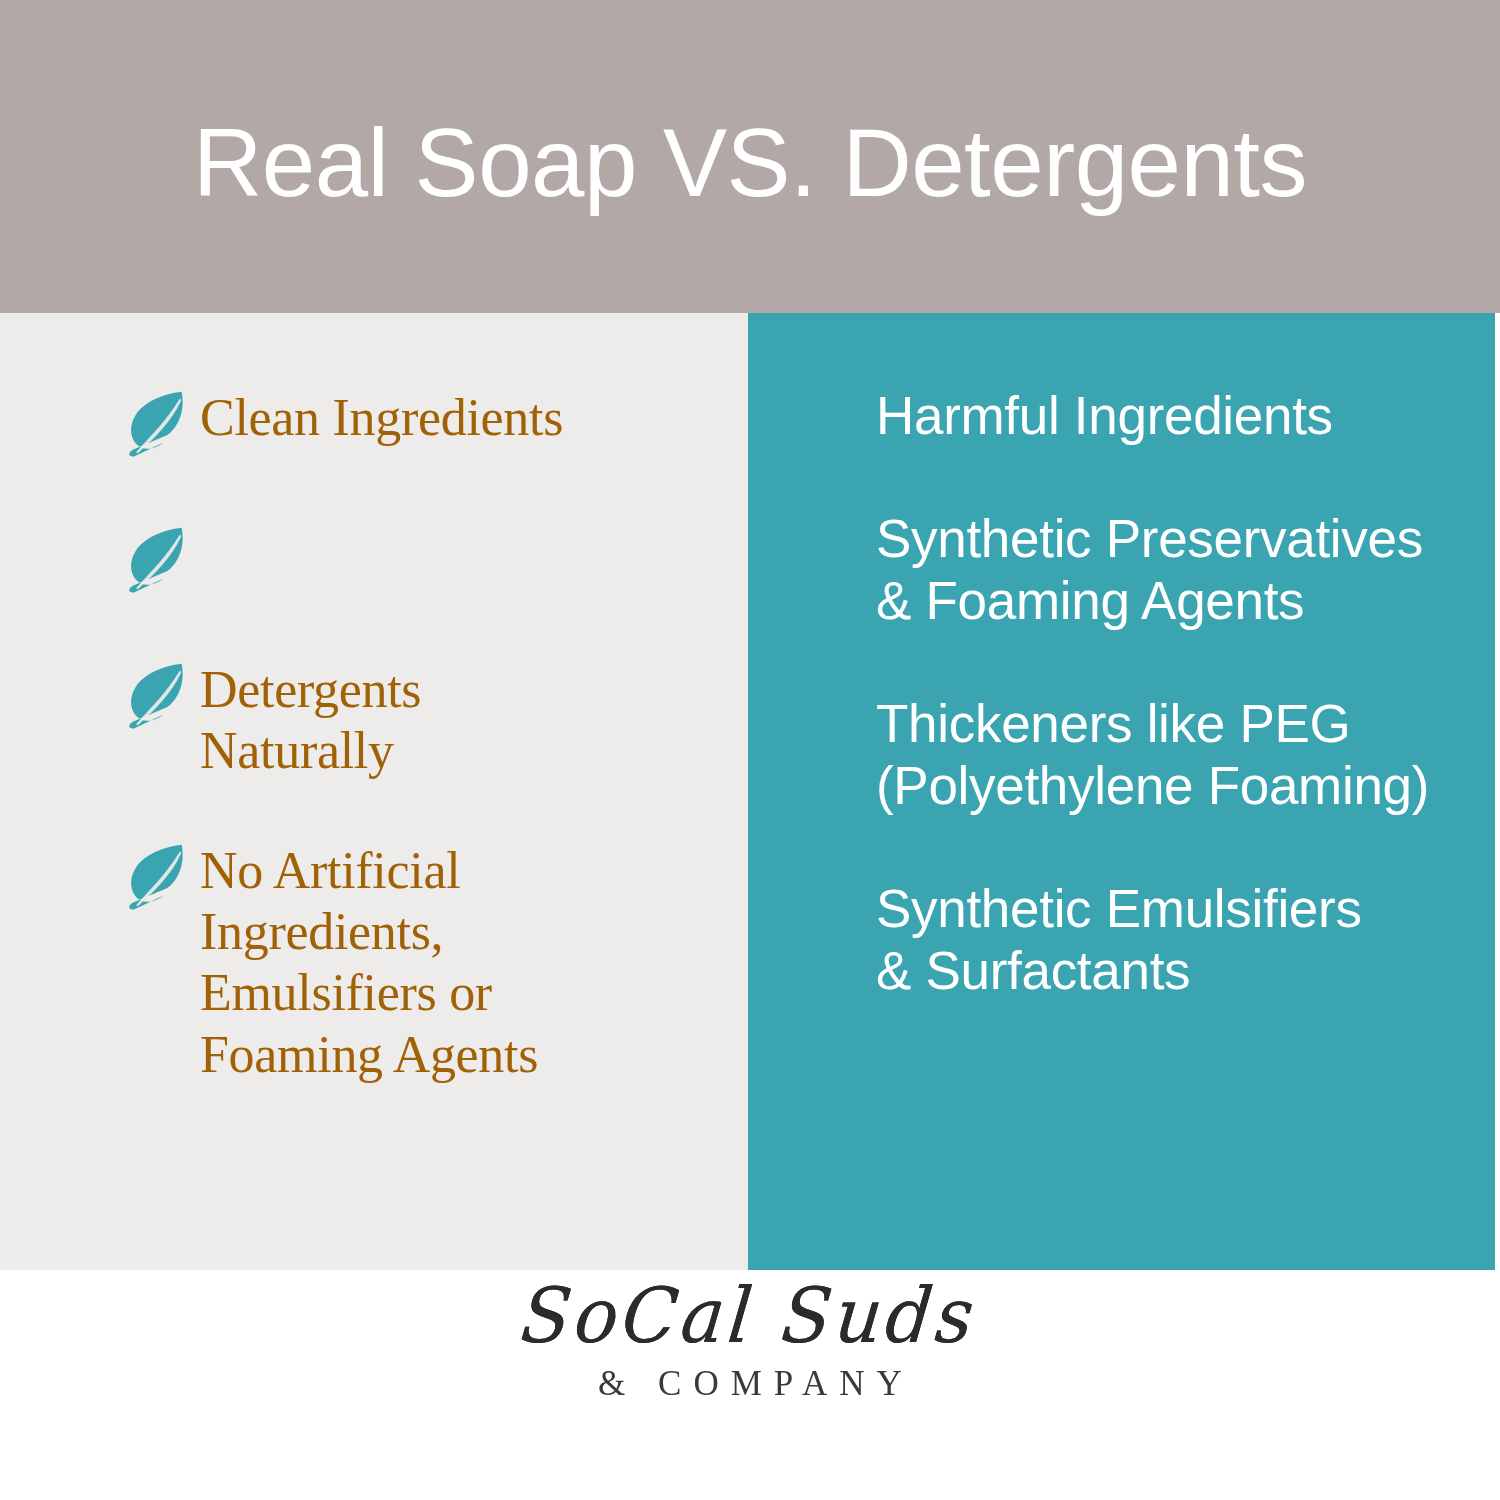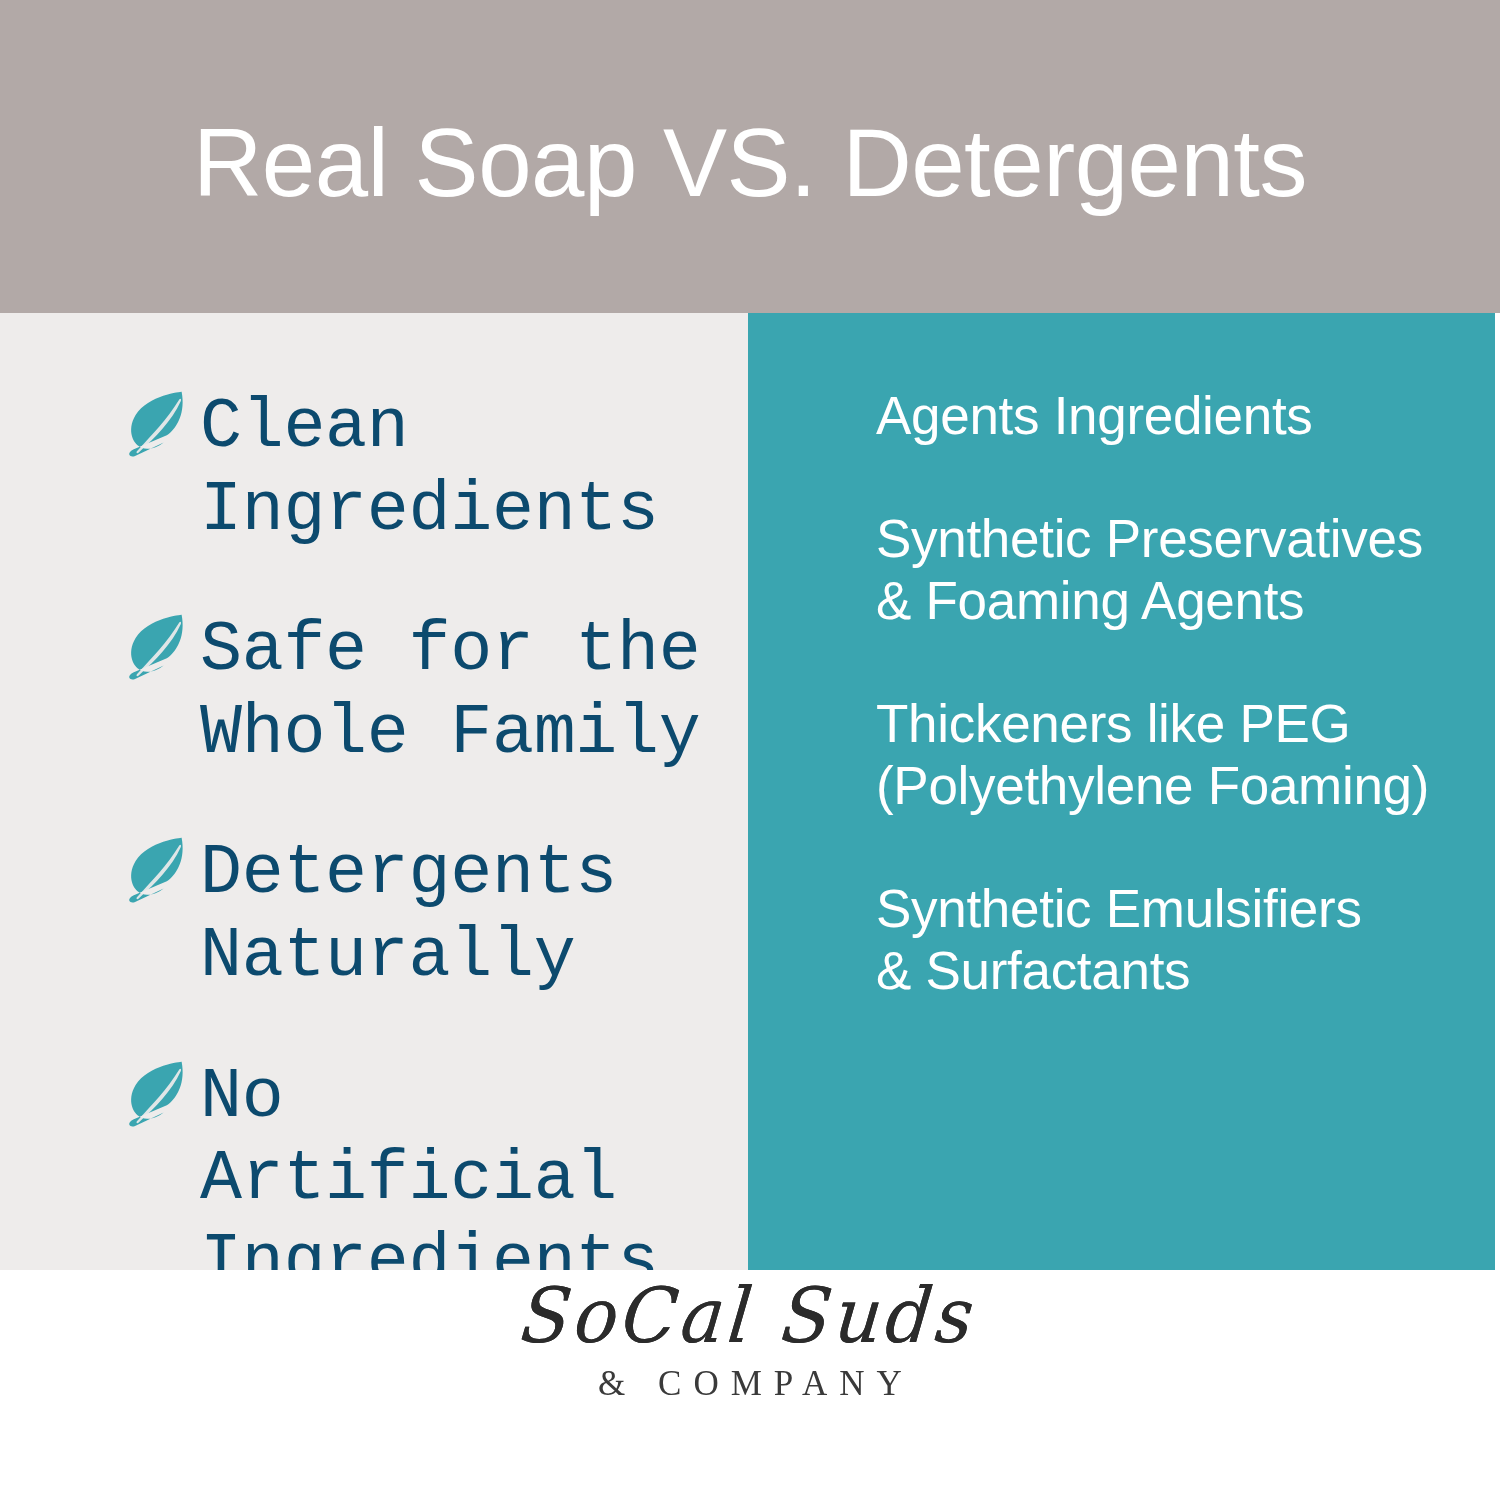--- a/index.html
+++ b/index.html
@@ -98,24 +98,24 @@
     margin-top: 2px;
   }
   .leaf-wrap svg {
     display: block;
     width: 82px;
     height: 78px;
   }
 
   .left-text {
     flex: 1 1 auto;
-    color: #0c4a6e;
-    font-family: Liberation Mono, monospace;
+    color: #a16207;
+    font-family: Liberation Serif, serif;
     font-weight: 300;
-    font-size: 70px;
+    font-size: 52px;
     line-height: 1.18;
     letter-spacing: -0.3px;
     white-space: pre-line;
     padding-top: 2px;
   }
 
   
   .right-list {
     position: absolute;
     left: 128px;
@@ -192,22 +192,20 @@
           <span class="left-text">Clean Ingredients</span>
         </div>
 
         <div class="left-item">
           <span class="leaf-wrap">
             <svg viewBox="0 0 100 100" xmlns="http://www.w3.org/2000/svg">
               <path d="M79 6 C79 6 36 10 20 36 C8 56 17 74 28 78 C36 81 47 78 56 71 L20 88 C16 90 13 89 12 87 C11 85 13 82 17 80 L60 62 C74 52 84 32 79 6 Z" fill="#3aa5b0"></path>
               <path d="M76 16 C60 42 42 60 22 82 C20 84 22 86 24 84 C46 64 66 44 78 18 C79 15 77 14 76 16 Z" fill="#eeeceb" opacity="0.92"></path>
             </svg>
           </span>
-          <span class="left-text">Safe for the
-Whole Family</span>
         </div>
 
         <div class="left-item">
           <span class="leaf-wrap">
             <svg viewBox="0 0 100 100" xmlns="http://www.w3.org/2000/svg">
               <path d="M79 6 C79 6 36 10 20 36 C8 56 17 74 28 78 C36 81 47 78 56 71 L20 88 C16 90 13 89 12 87 C11 85 13 82 17 80 L60 62 C74 52 84 32 79 6 Z" fill="#3aa5b0"></path>
               <path d="M76 16 C60 42 42 60 22 82 C20 84 22 86 24 84 C46 64 66 44 78 18 C79 15 77 14 76 16 Z" fill="#eeeceb" opacity="0.92"></path>
             </svg>
           </span>
           <span class="left-text">Detergents
@@ -225,21 +223,21 @@
 Ingredients,
 Emulsifiers or
 Foaming Agents</span>
         </div>
 
       </div>
     </div>
 
     <div class="panel-right">
       <div class="right-list">
-        <div class="right-item">Agents Ingredients</div>
+        <div class="right-item">Harmful Ingredients</div>
         <div class="right-item">Synthetic Preservatives
 &amp; Foaming Agents</div>
         <div class="right-item">Thickeners like PEG
 (Polyethylene Foaming)</div>
         <div class="right-item">Synthetic Emulsifiers
 &amp; Surfactants</div>
       </div>
     </div>
 
   </div>

